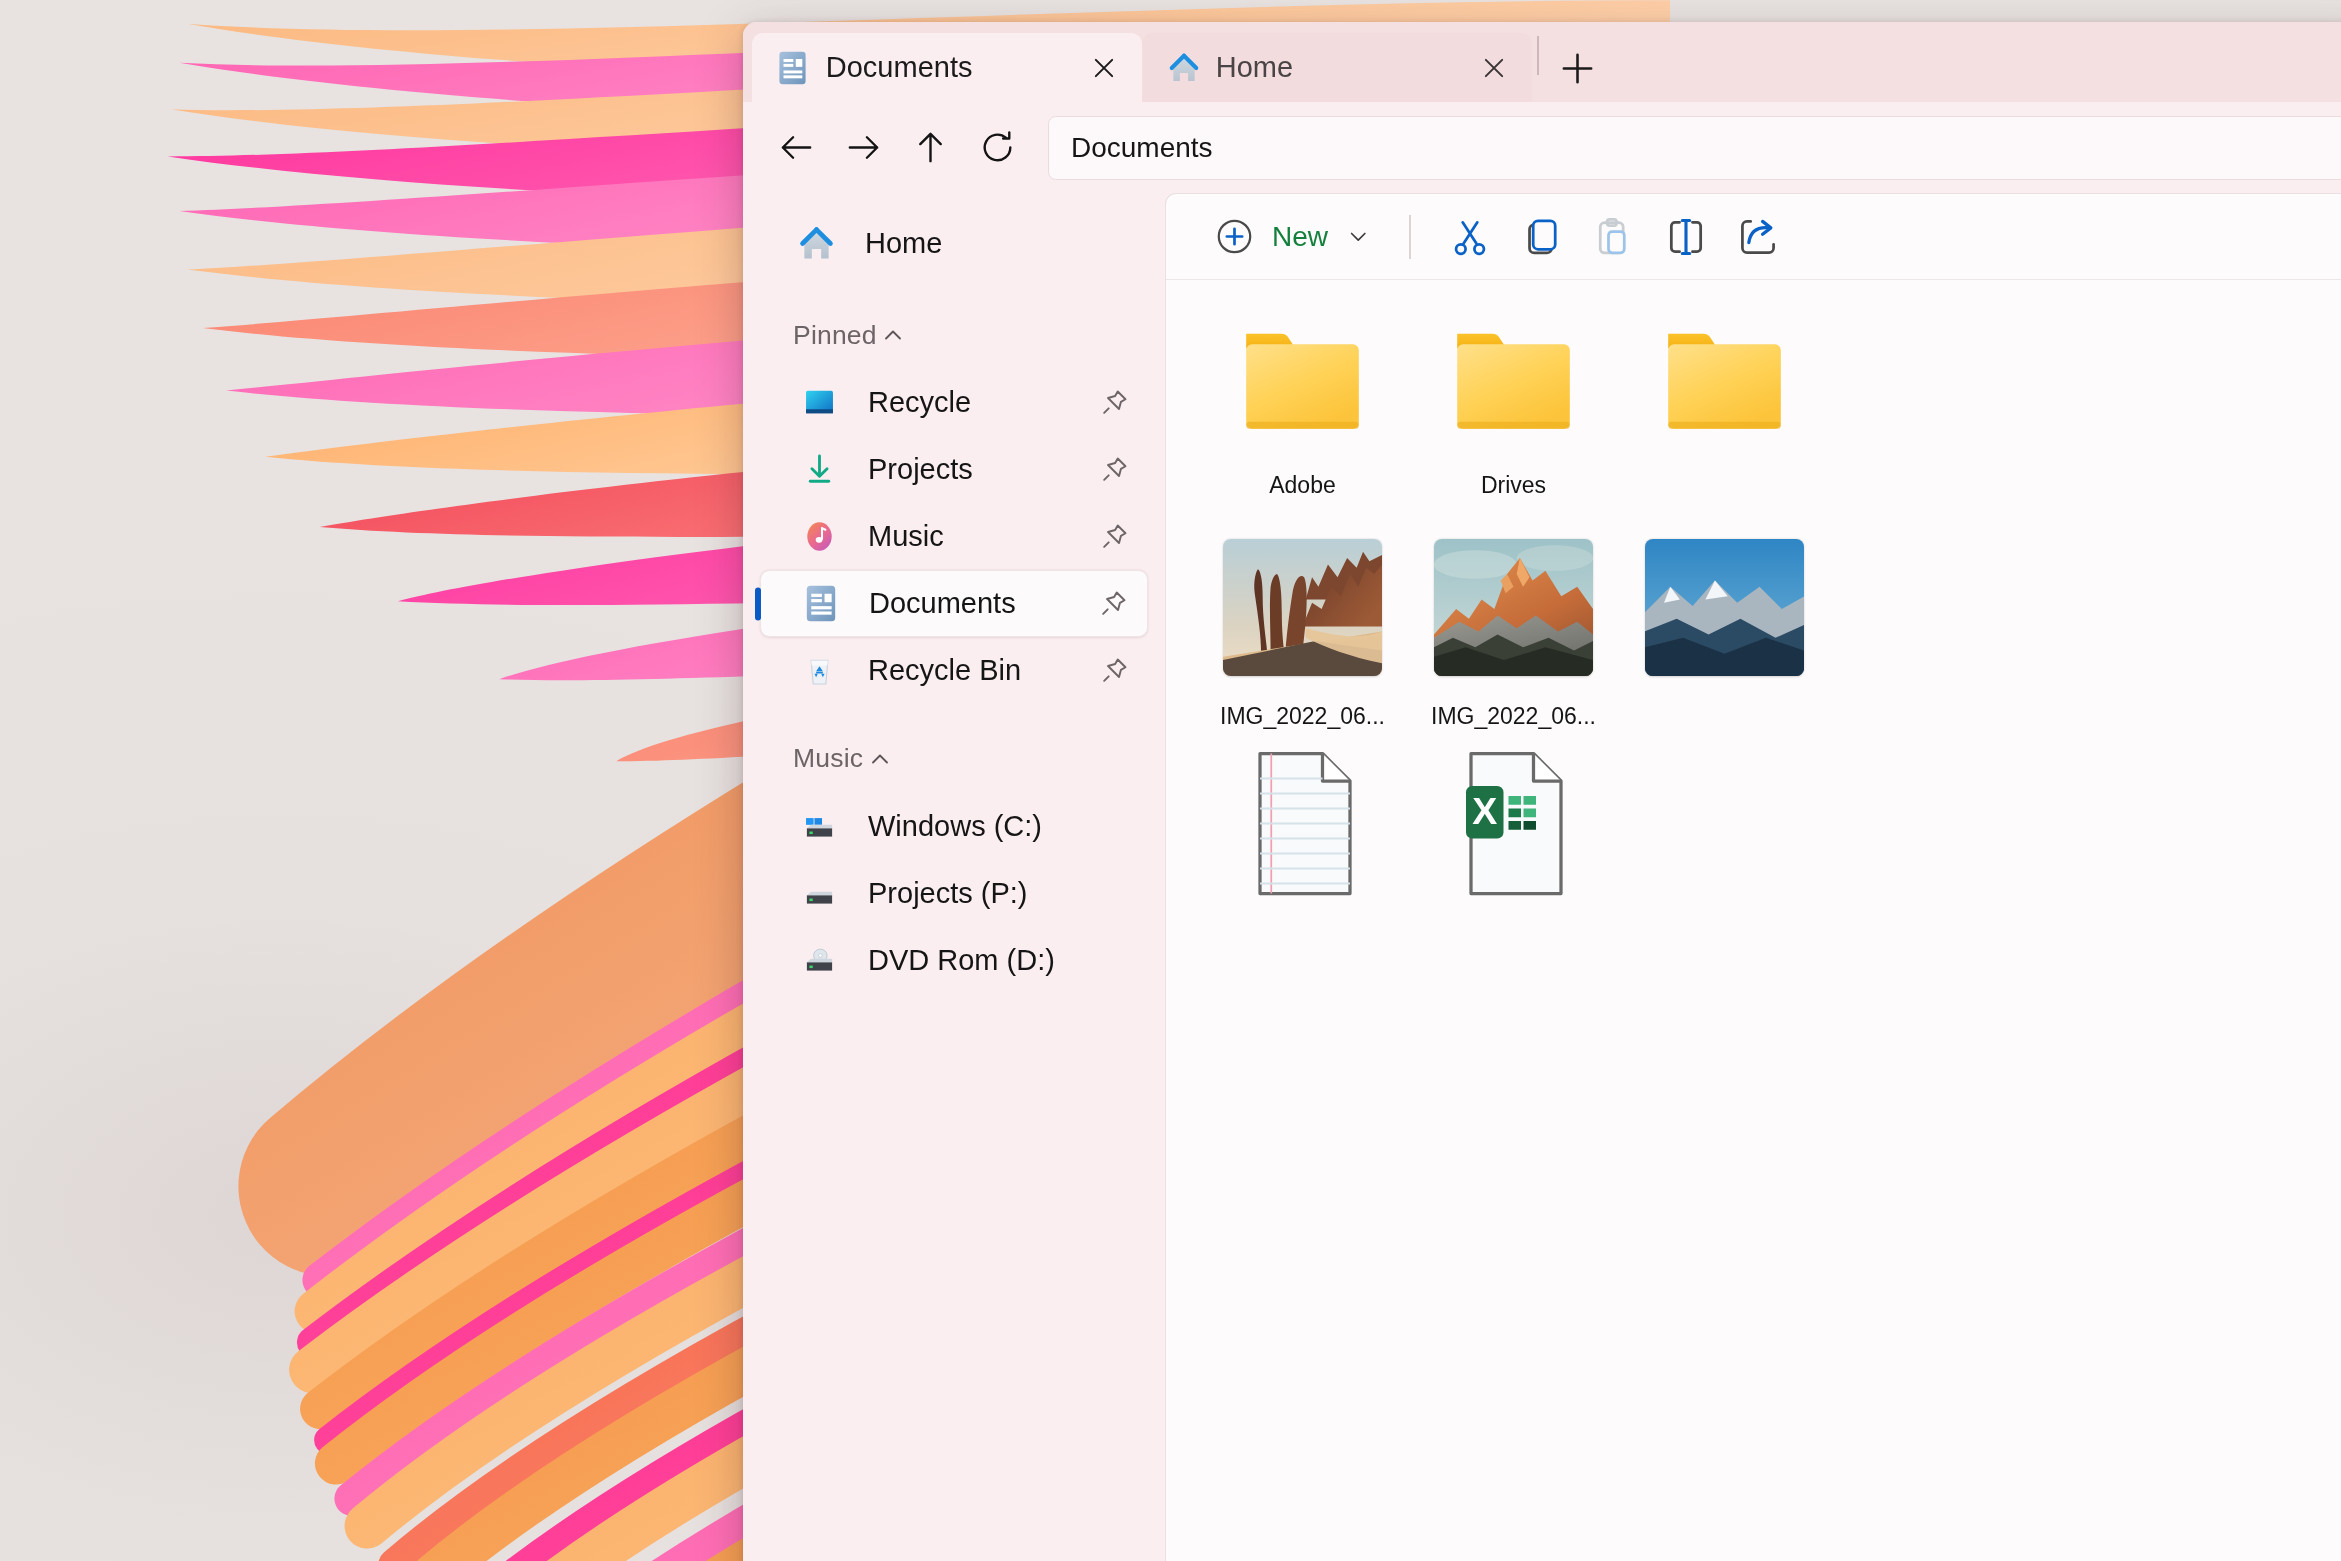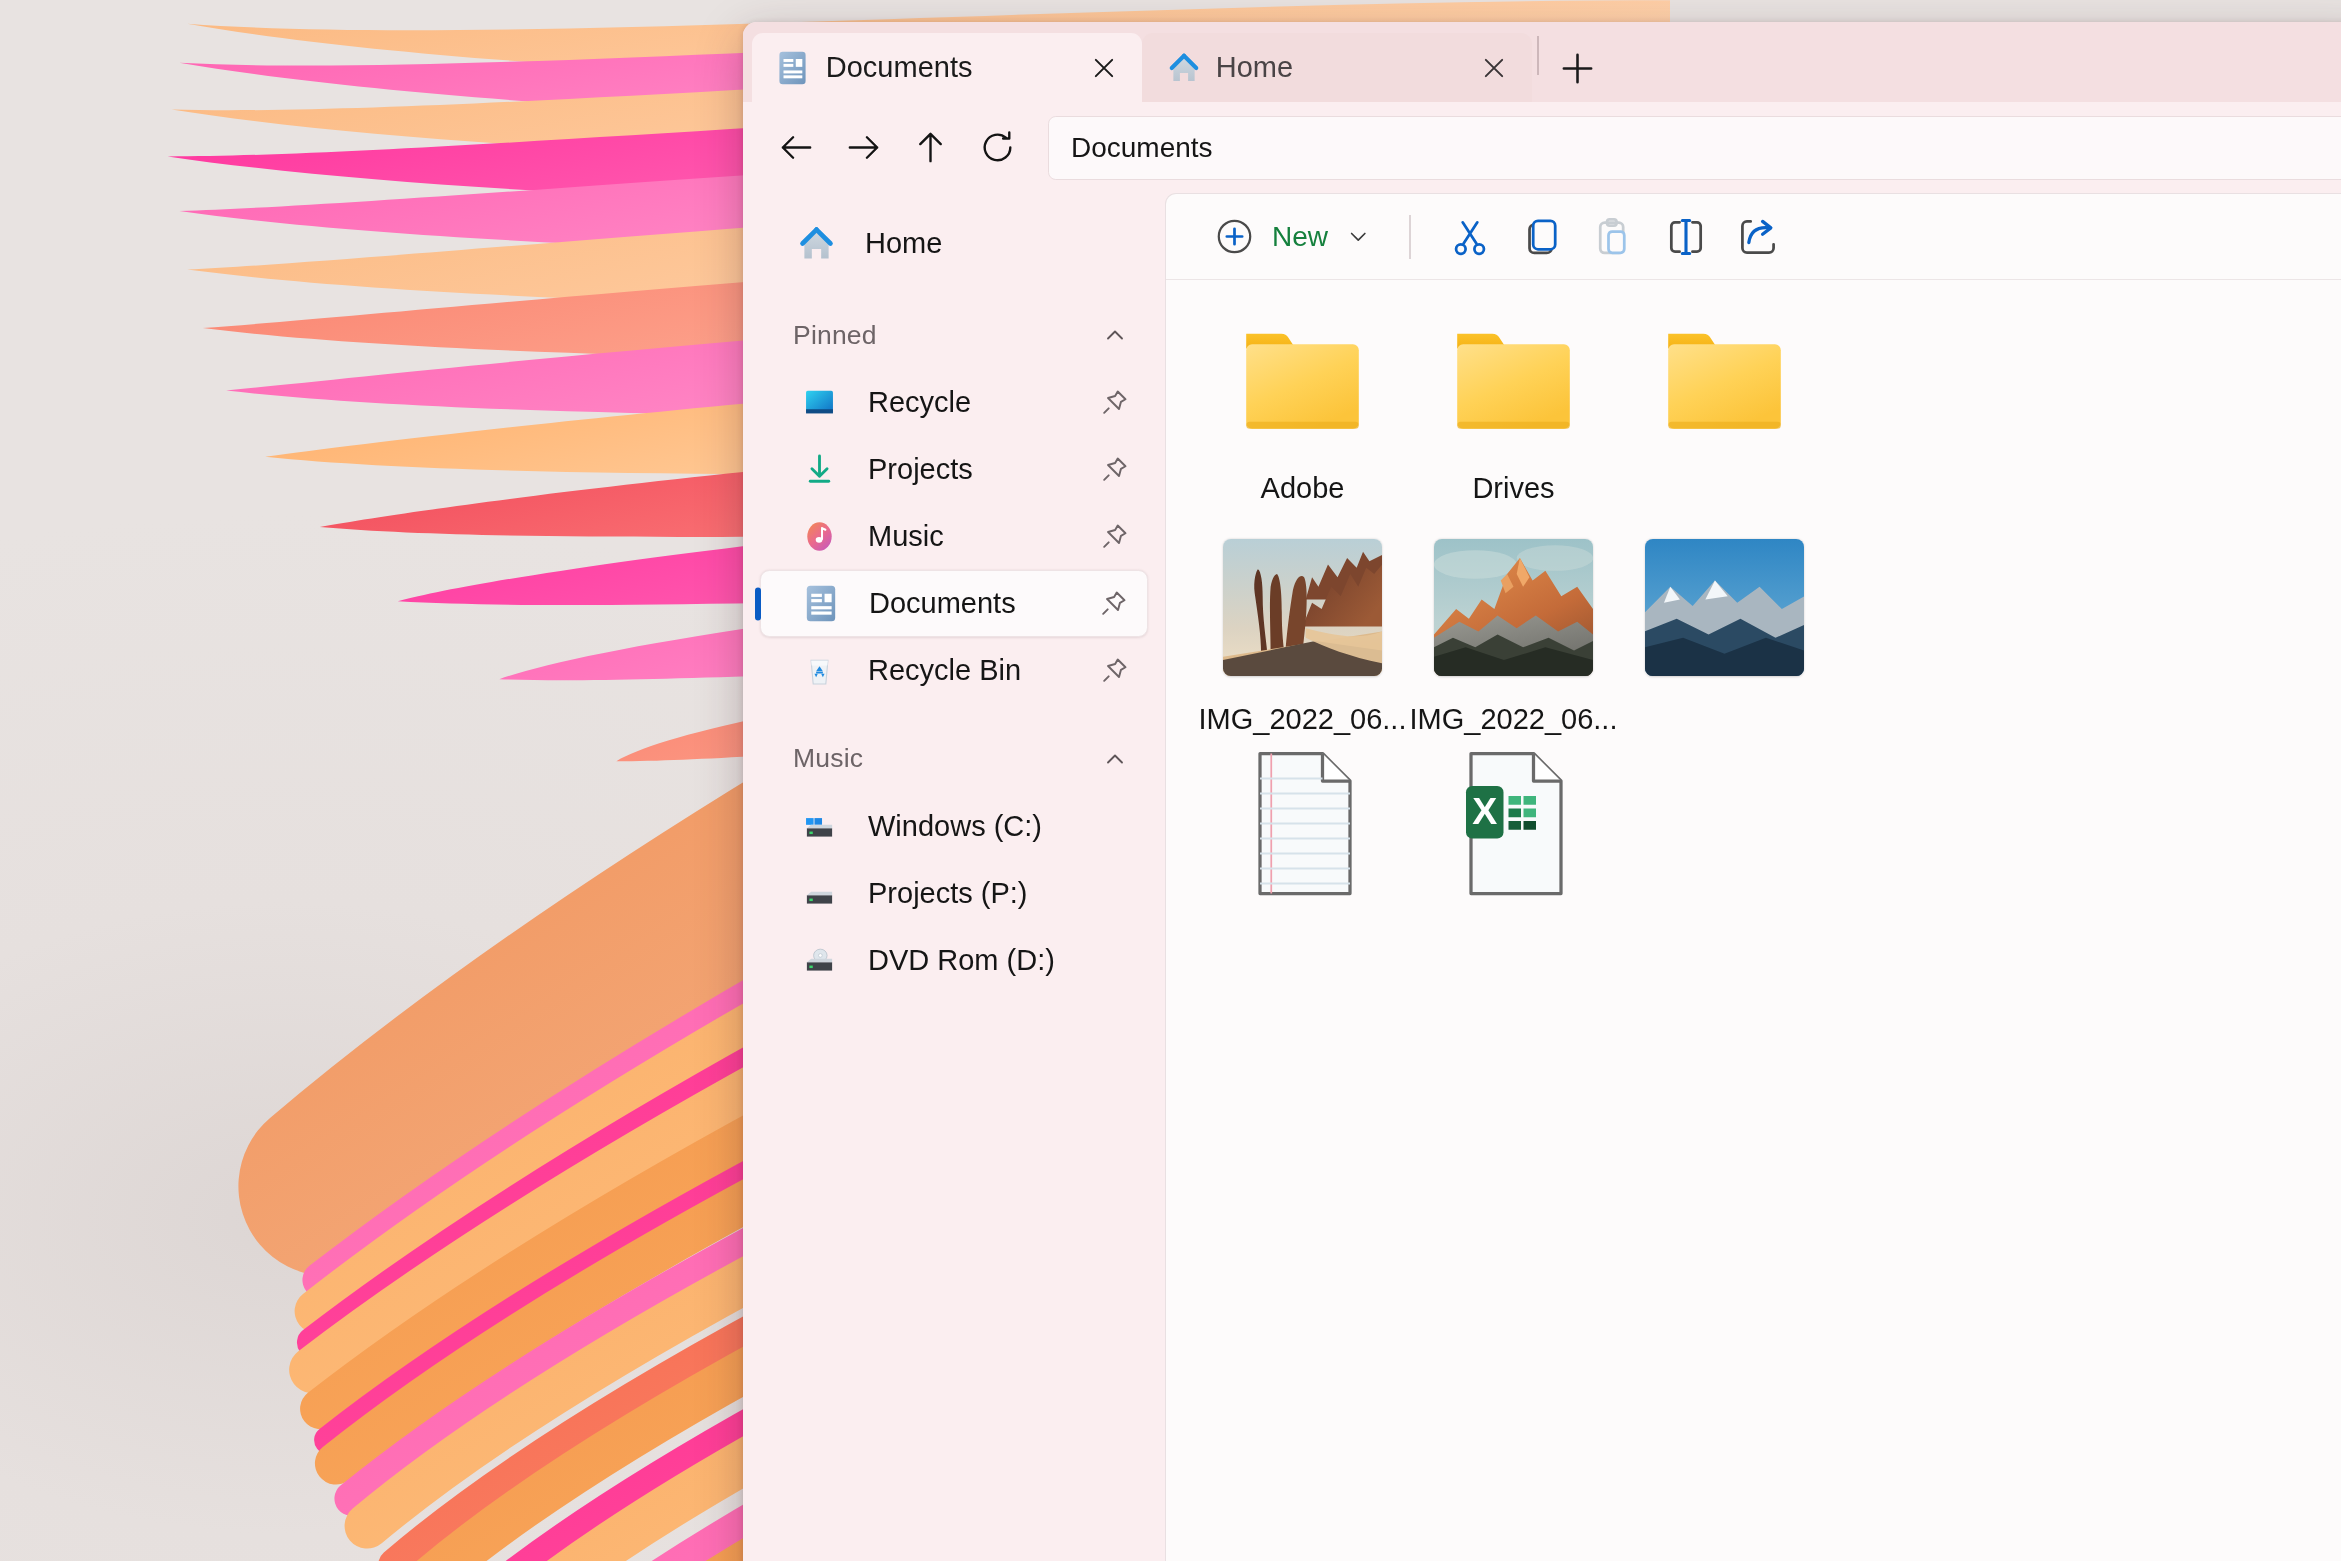--- a/index.html
+++ b/index.html
@@ -158,21 +158,21 @@
     flex: 1 1 auto;
   }
   .ni-pin {
     width: 34px; height: 34px;
     flex: 0 0 auto;
     margin-right: 17px;
     display:flex; align-items:center; justify-content:center;
   }
   .group-head {
     display: flex; align-items: center;
-    justify-content: space-between;
+    justify-content: flex-start;
     height: 56px;
     margin: 26.5px 34px 6.2px 50px;
   }
   .group-title {
     font-size: 26.5px;
     color: #6d6467;
     letter-spacing: 0.2px;
   }
   .group-chev { width: 33px; height: 33px; display:flex; align-items:center; justify-content:center;}
 
@@ -237,21 +237,21 @@
     flex: 0 0 auto;
   }
   .file-thumb.photo {
     width: 159px; height: 137px;
     border-radius: 7.8px;
     overflow: hidden;
     box-shadow: 0 0.8px 2.3px rgba(0,0,0,.18);
   }
   .file-name {
     margin-top: 26.5px;
-    font-size: 29px;
+    font-size: 23px;
     color: #151515;
     white-space: nowrap;
     text-align: center;
   }
 
   svg { display: block; }
 </style>
 </head>
 <body>
 

